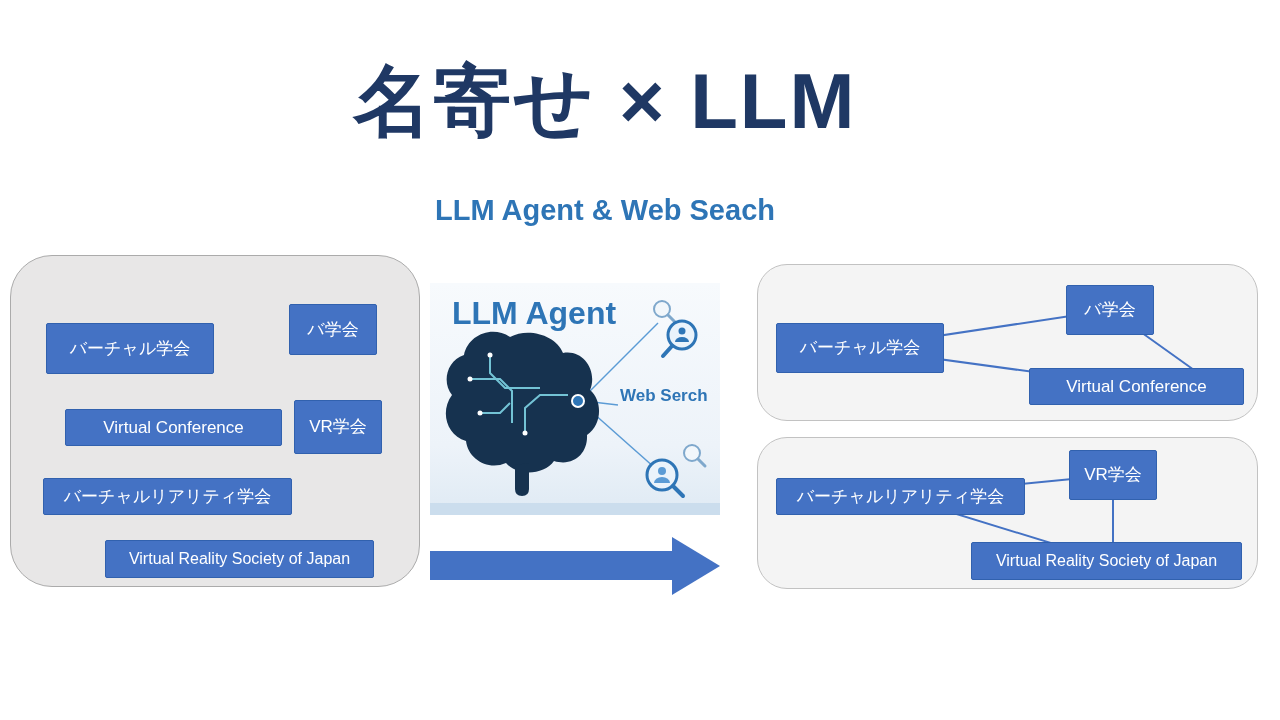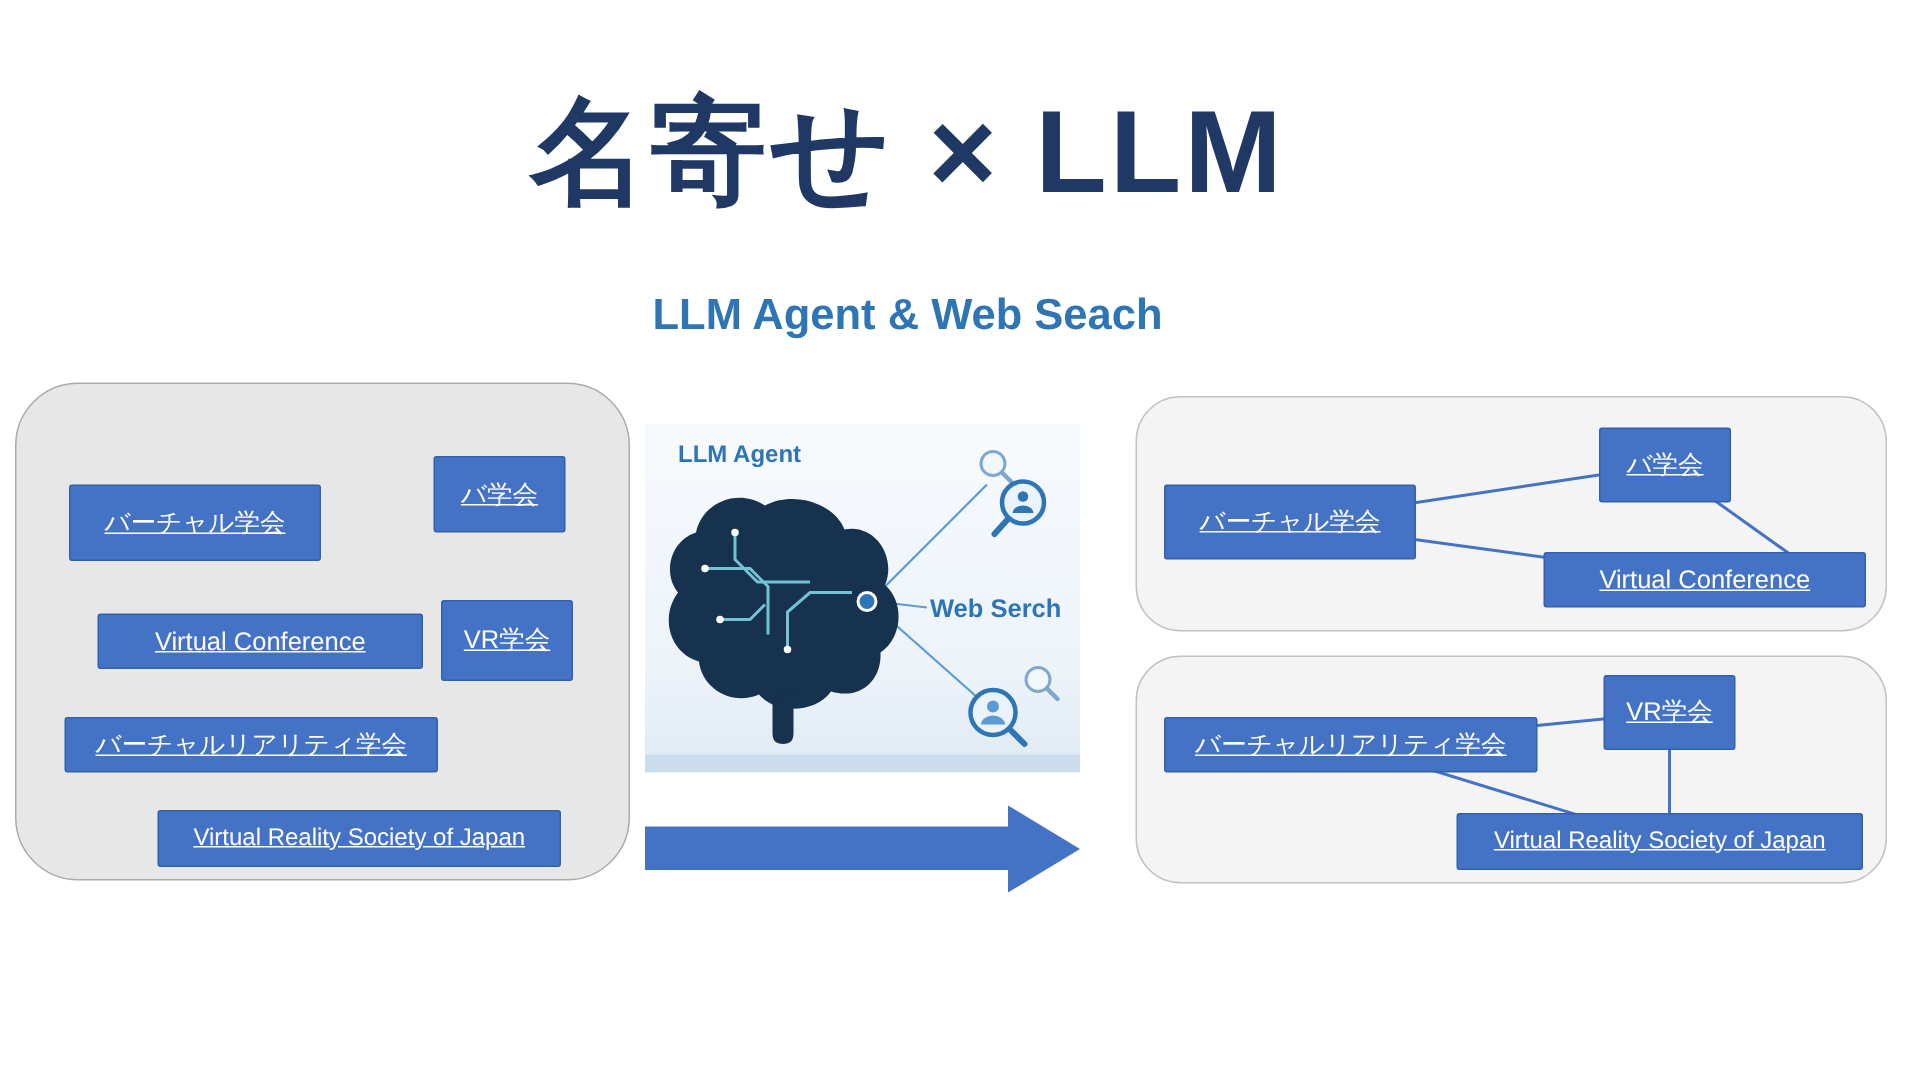--- a/index.html
+++ b/index.html
@@ -35,37 +35,36 @@
   }
   .panel-right-1 { left:757px; top:264px; height:157px; }
   .panel-right-2 { left:757px; top:437px; height:152px; }
 
   .chip {
     position:absolute;
     background:#4472C4; border:1.5px solid #3161AE; color:#ffffff;
     display:flex; align-items:center; justify-content:center;
     font-size:17px; text-align:center; line-height:1.15;
     border-radius:2px;
-    text-decoration:underline;
   }
 
   .connectors { position:absolute; left:0; top:0; pointer-events:none; }
   .connectors line { stroke:#4472C4; stroke-width:2; }
 
   .center-image {
     position:absolute; left:430px; top:283px; width:290px; height:232px;
     background:linear-gradient(180deg,#F7FAFD 0%,#EDF3F9 70%,#DFEAF4 100%);
     overflow:hidden;
   }
   .agent-label {
     position:absolute; left:22px; top:12px;
-    font-size:16px; font-weight:bold; color:#2E75B6;
+    font-size:32px; font-weight:bold; color:#2E75B6;
   }
   .websearch-label {
-    position:absolute; left:190px; top:113px;
+    position:absolute; left:190px; top:103px;
     font-size:17px; font-weight:bold; color:#2E75B6;
   }
 
   .arrow-shaft {
     position:absolute; left:430px; top:551px; width:242px; height:29px;
     background:#4472C4;
   }
   .arrow-head {
     position:absolute; left:672px; top:537px; width:0; height:0;
     border-top:29px solid transparent;

